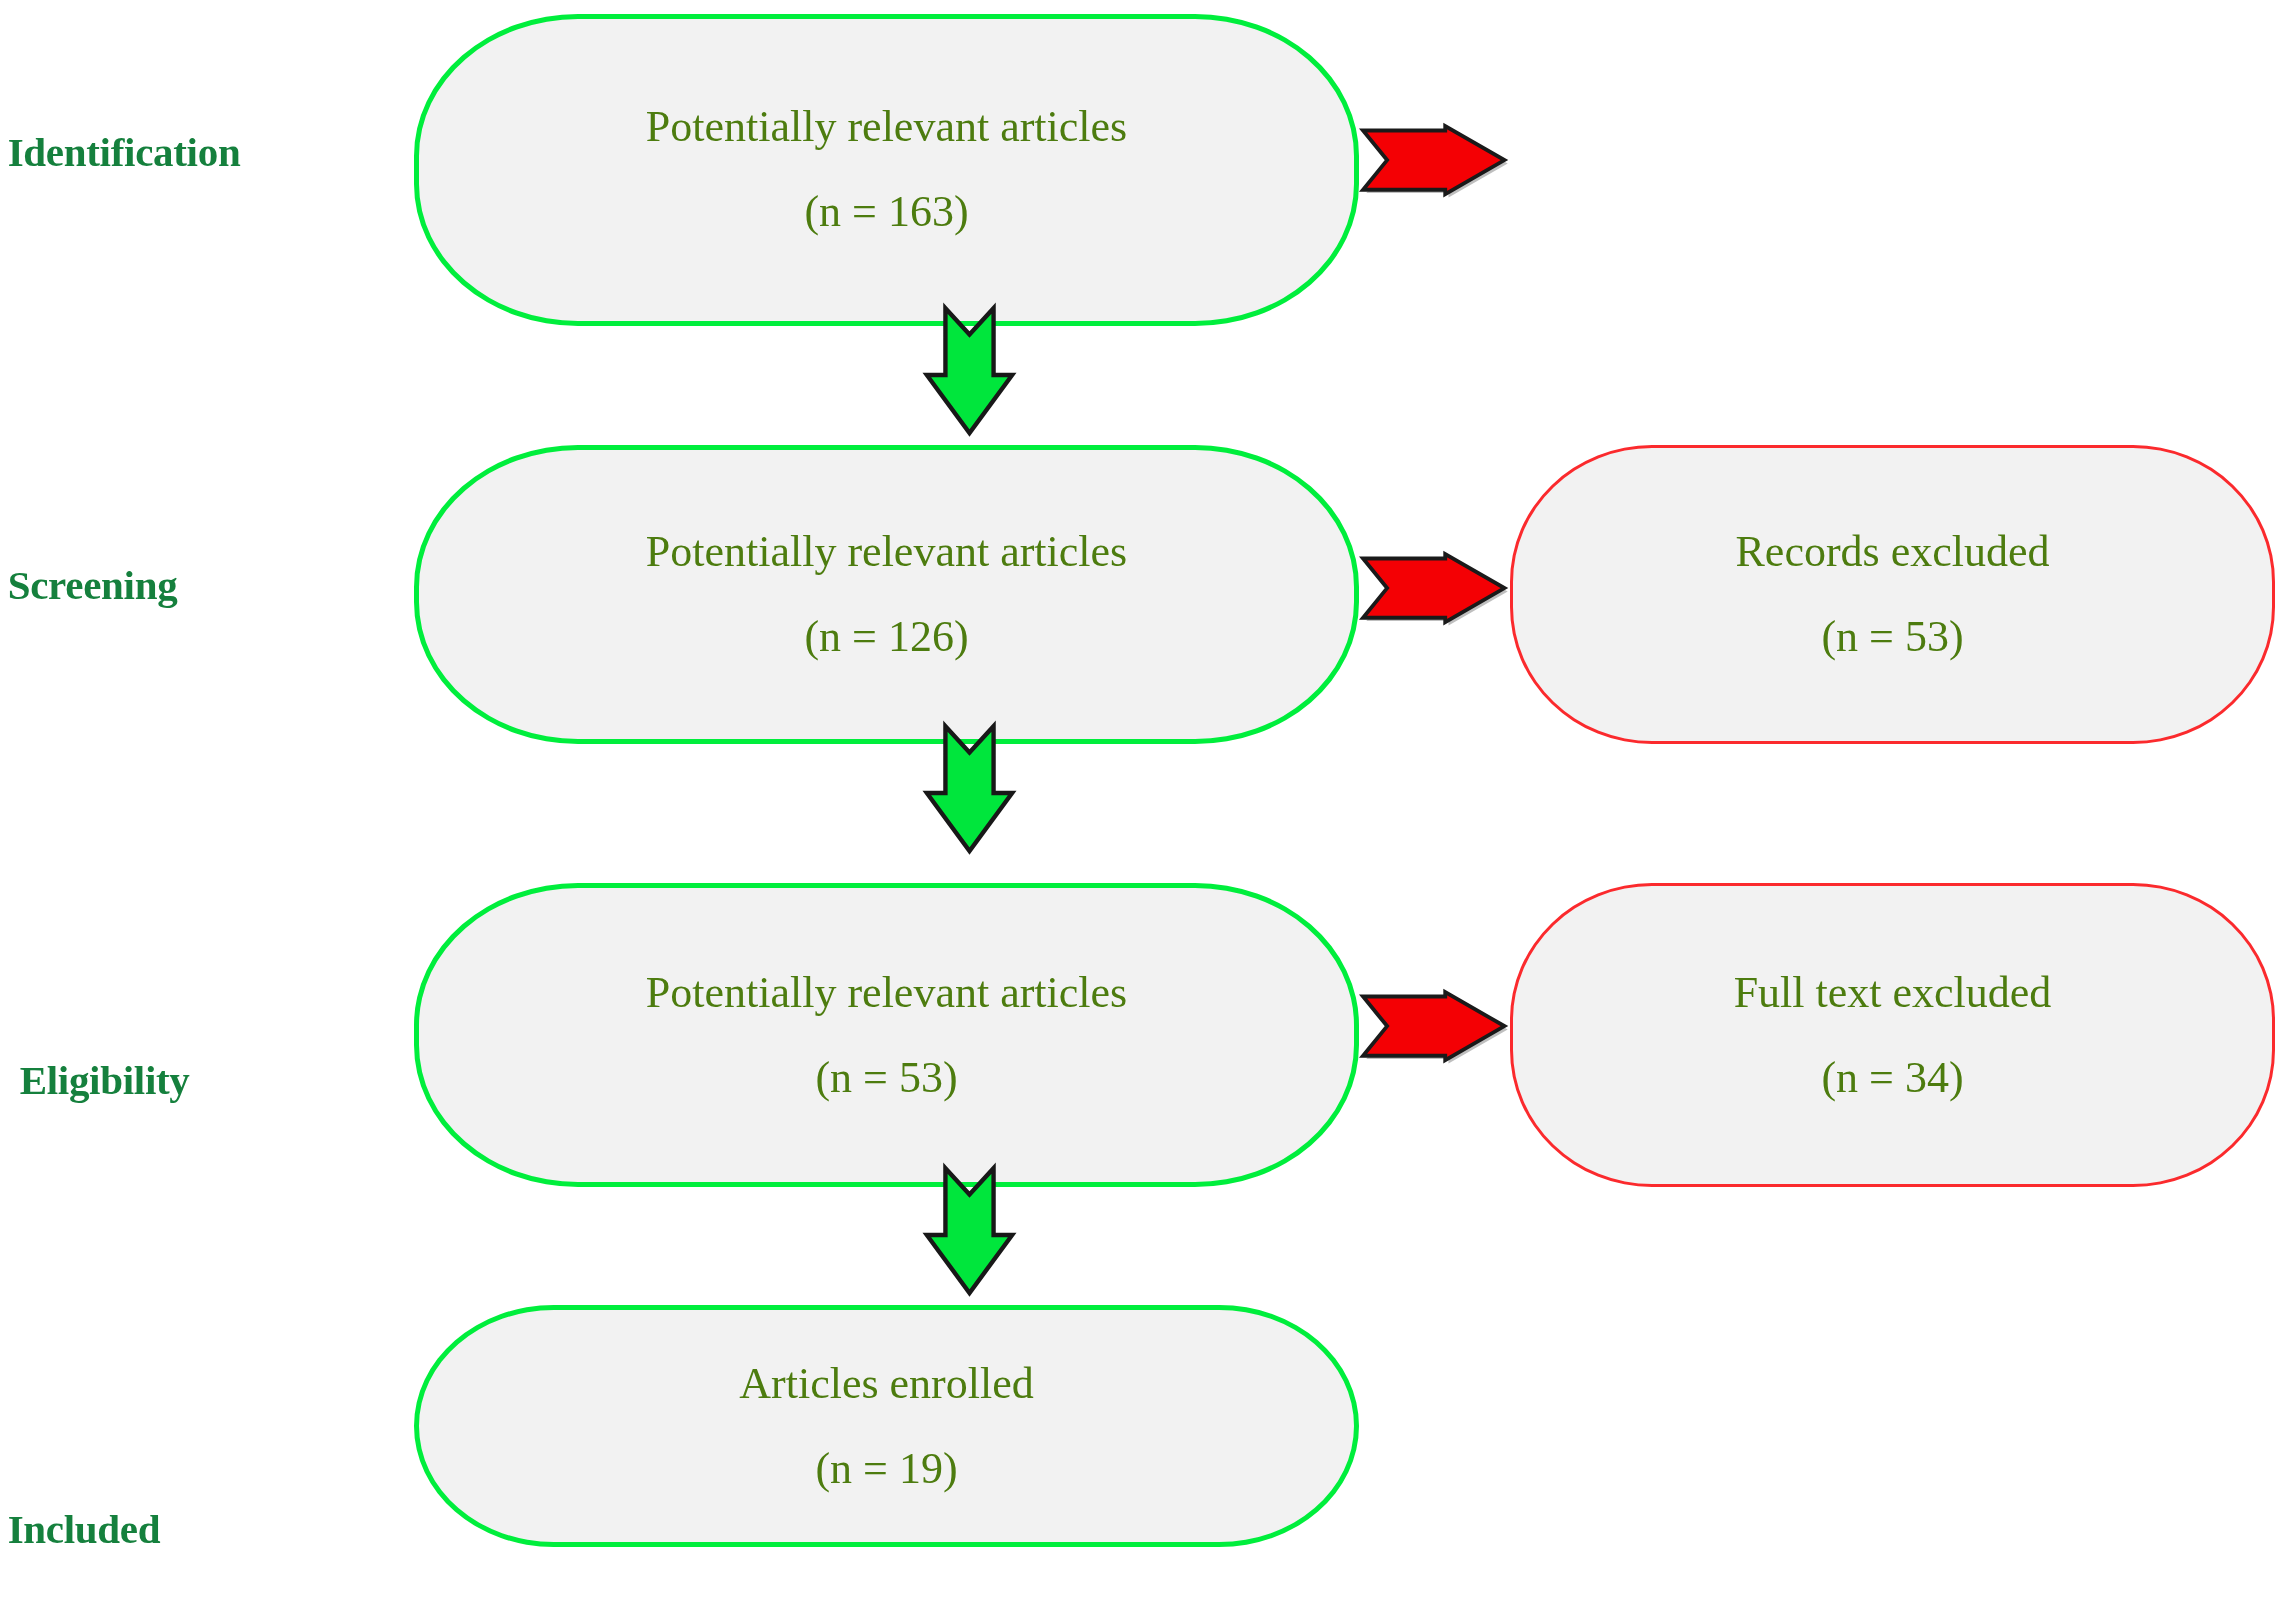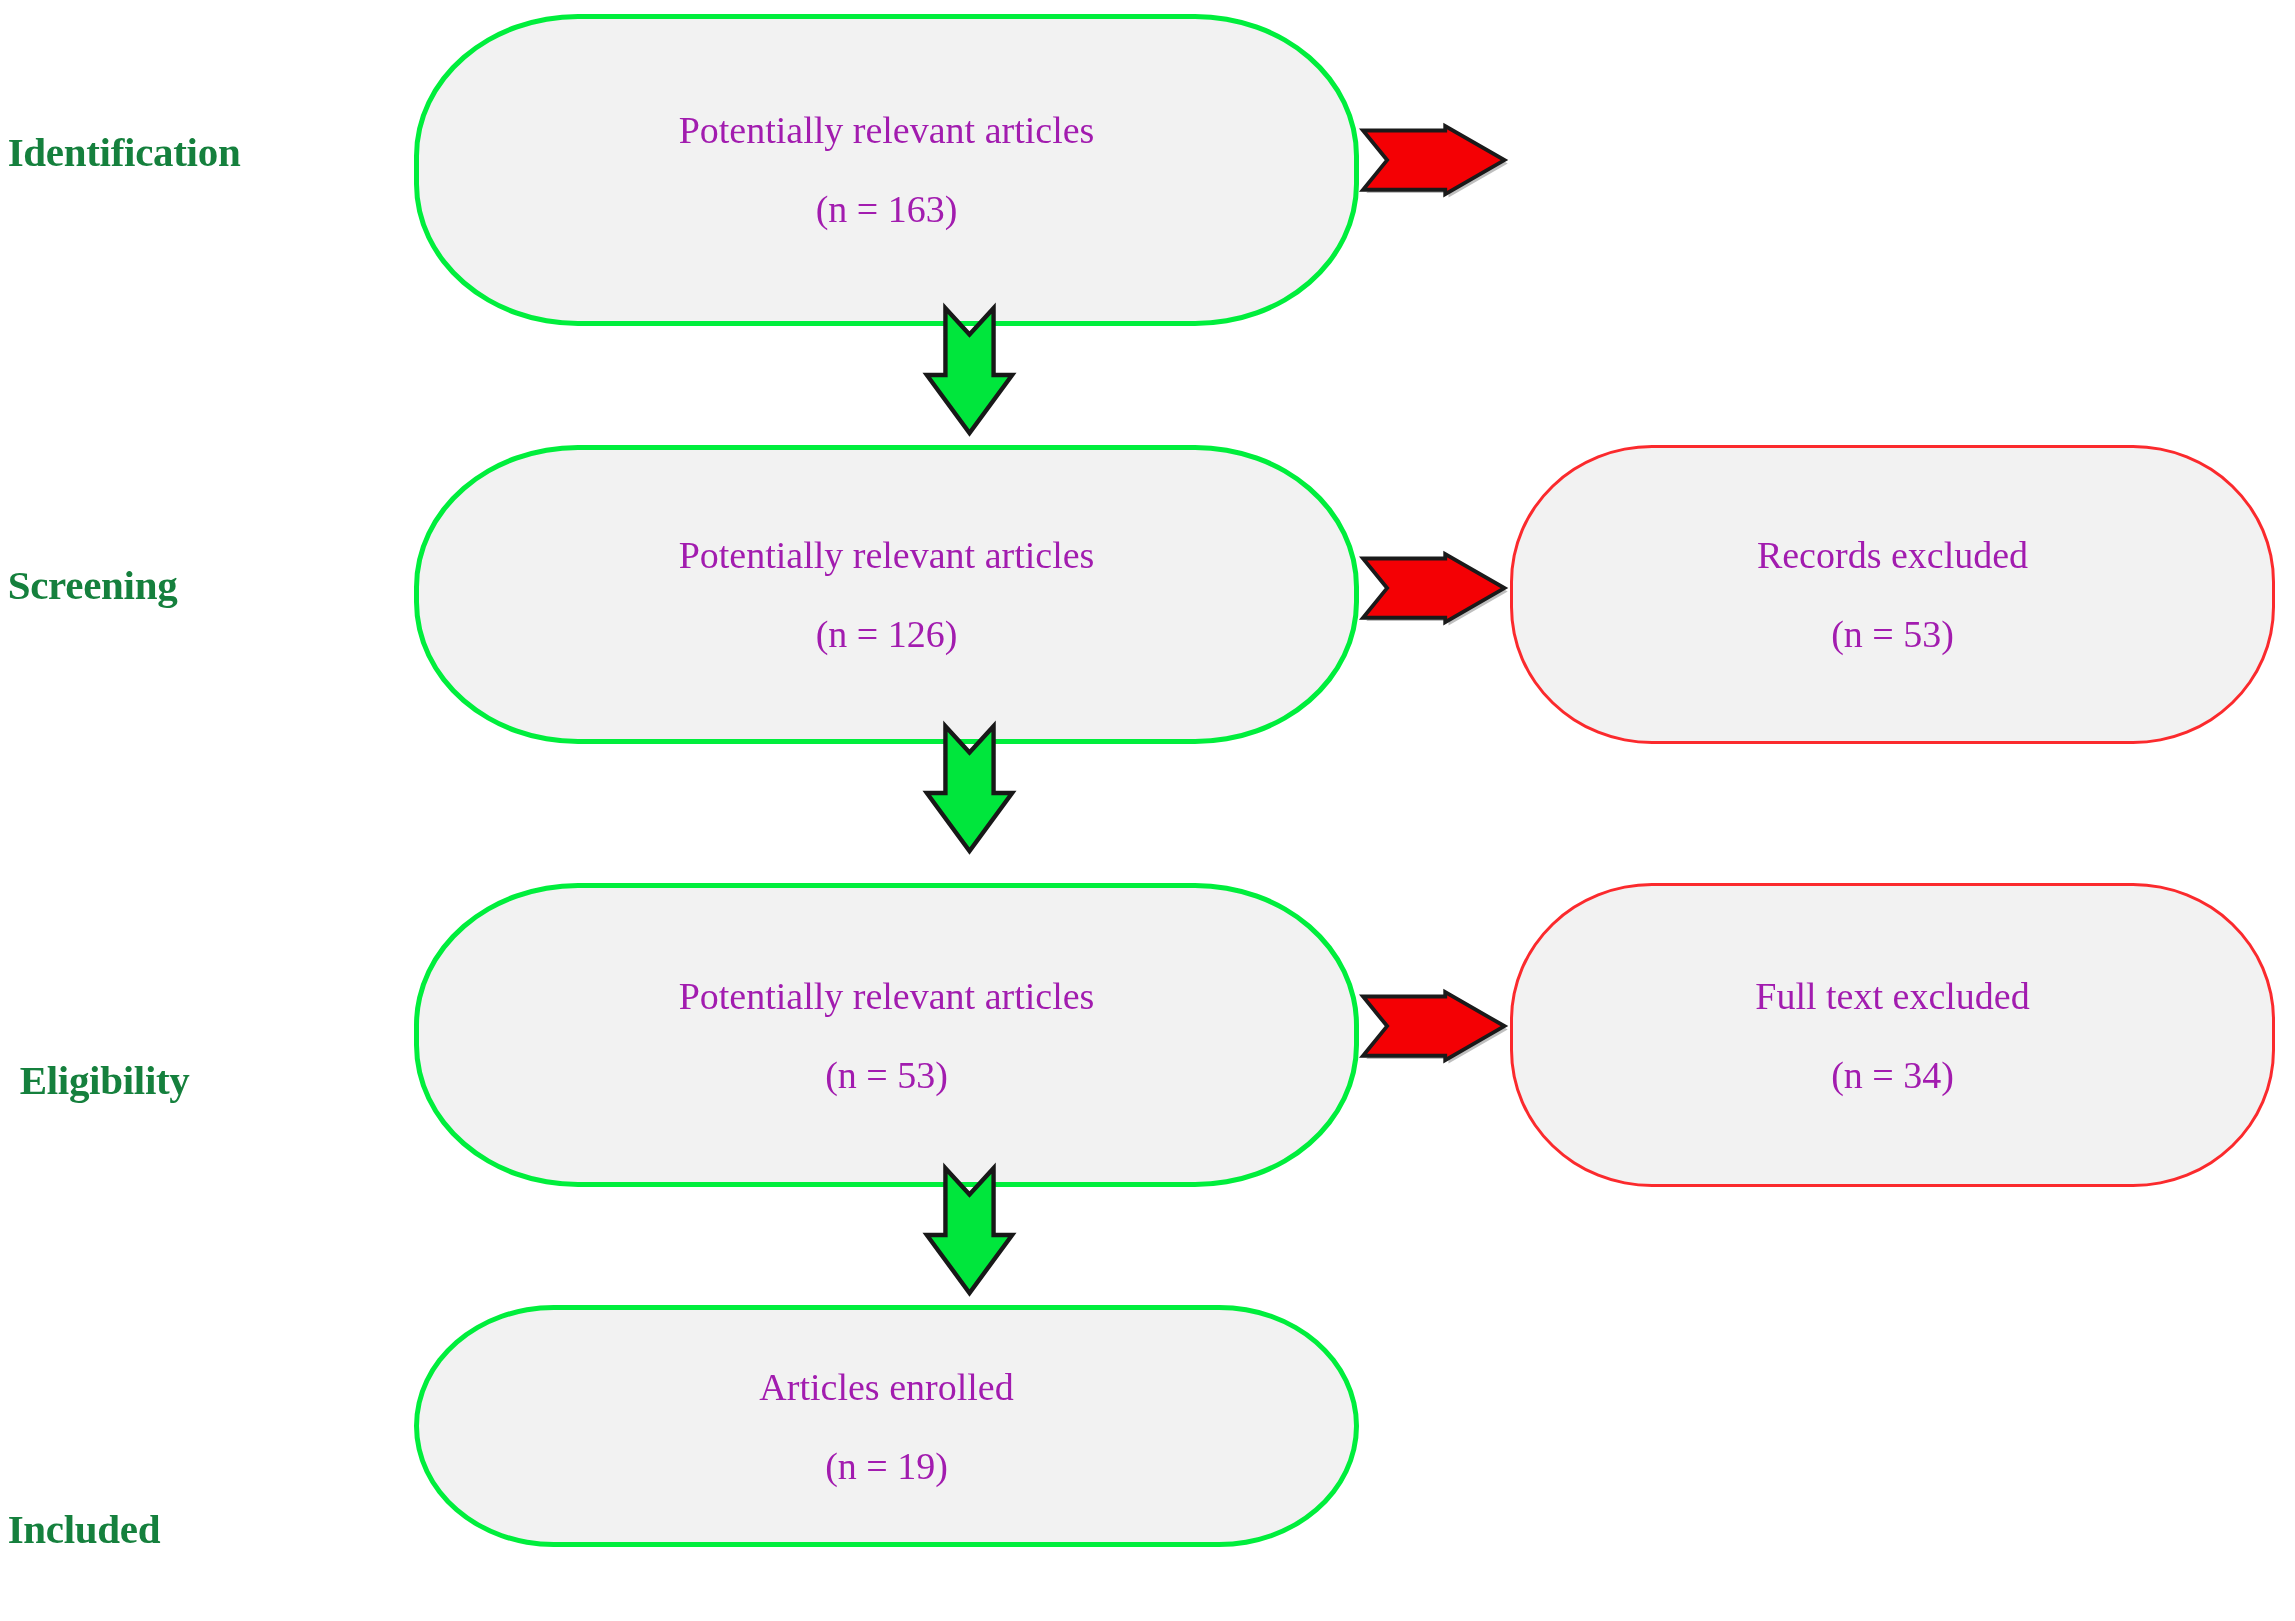--- a/index.html
+++ b/index.html
@@ -53,23 +53,23 @@
   .node.green {
     border: 5px solid #00ee3c;
     border-radius: 164px / 142px;
   }
   .node.red {
     border: 3.3px solid #fb2a2d;
     border-radius: 142px / 137px;
   }
   .node .line {
     font-family: "Liberation Serif", "DejaVu Serif", serif;
-    font-size: 38px;
+    font-size: 44px;
     line-height: 1.0;
-    color: #a21caf;
+    color: #4d7c0f;
     white-space: nowrap;
   }
   .node .line.primary { margin-bottom: 41px; }
 
   
   .arrow {
     position: absolute;
     overflow: visible;
   }
   .arrow svg { display: block; overflow: visible; }

